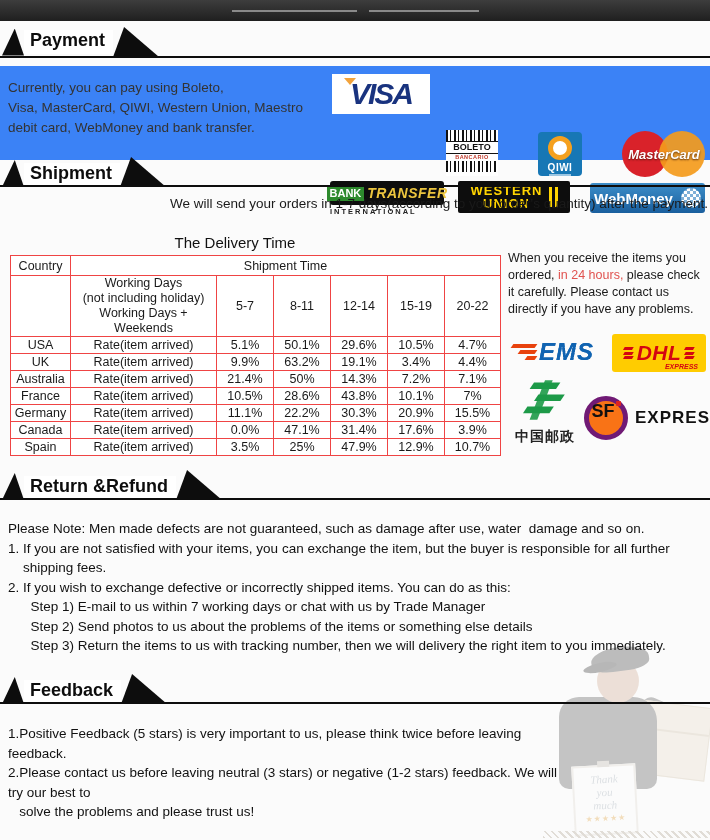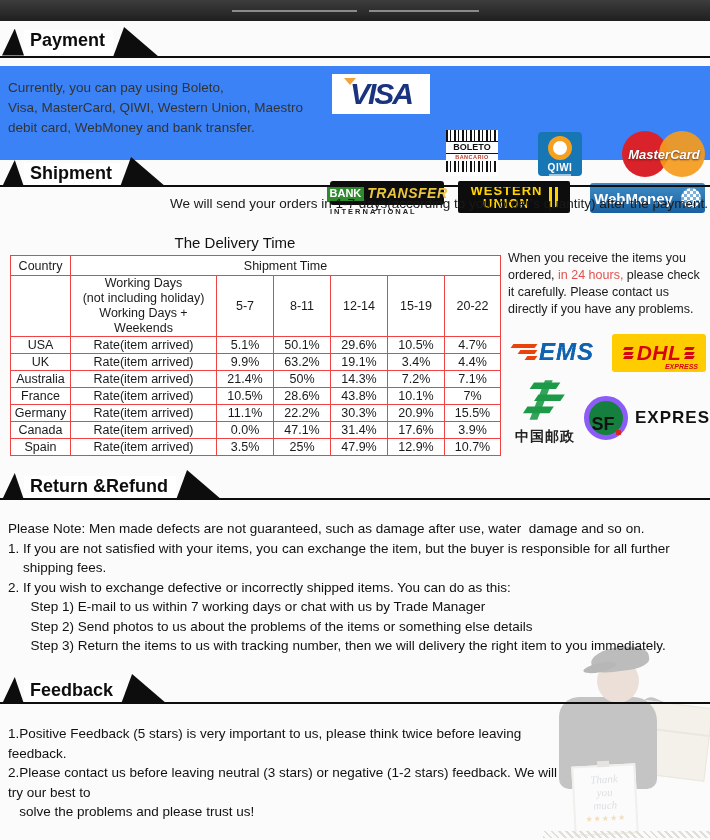--- a/index.html
+++ b/index.html
@@ -94,22 +94,22 @@
            -webkit-background-clip:text;background-clip:text;}
   .dhl{position:absolute;left:612px;top:334px;width:94px;height:38px;background:#ffcc00;
        border-radius:3px;display:flex;align-items:center;justify-content:center;gap:4px;}
   .dhl-dash{display:flex;flex-direction:column;gap:2px;}
   .dhl-dash div{width:9px;height:2.5px;background:#d40511;transform:skewX(-30deg);}
   .dhl-txt{font-style:italic;font-weight:bold;font-size:21px;color:#d40511;letter-spacing:.5px;}
   .dhl-sub{position:absolute;right:8px;bottom:2px;font-style:italic;font-size:7px;font-weight:bold;color:#d40511;}
   .cnpost{position:absolute;left:512px;top:378px;width:66px;text-align:center;}
   .cnpost-txt{font-size:14px;font-weight:bold;color:#222;margin-top:2px;letter-spacing:1px;}
   .sf{position:absolute;left:584px;top:396px;display:flex;align-items:center;gap:7px;}
-  .sf-ring{width:34px;height:34px;border:5px solid #8b5cf6;border-radius:50%;display:flex;
-           align-items:flex-end;justify-content:center;background:#15803d;}
+  .sf-ring{width:34px;height:34px;border:5px solid #701a75;border-radius:50%;display:flex;
+           align-items:flex-start;justify-content:center;background:#f97316;}
   .sf-txt{font-weight:bold;font-size:18px;color:#111;}
   .sf-dot{display:inline-block;width:5px;height:5px;background:#d22;border-radius:1px;margin-left:1px;}
   .sf-express{font-weight:bold;font-size:17px;color:#111;letter-spacing:1px;}
 
   
   .pre-block{white-space:pre-wrap;font-size:13.5px;line-height:19.5px;color:#111;z-index:2;position:absolute;}
   .returns-body{top:519px;left:8px;width:700px;}
   .feedback-body{top:724px;left:8px;width:565px;}
 
   

